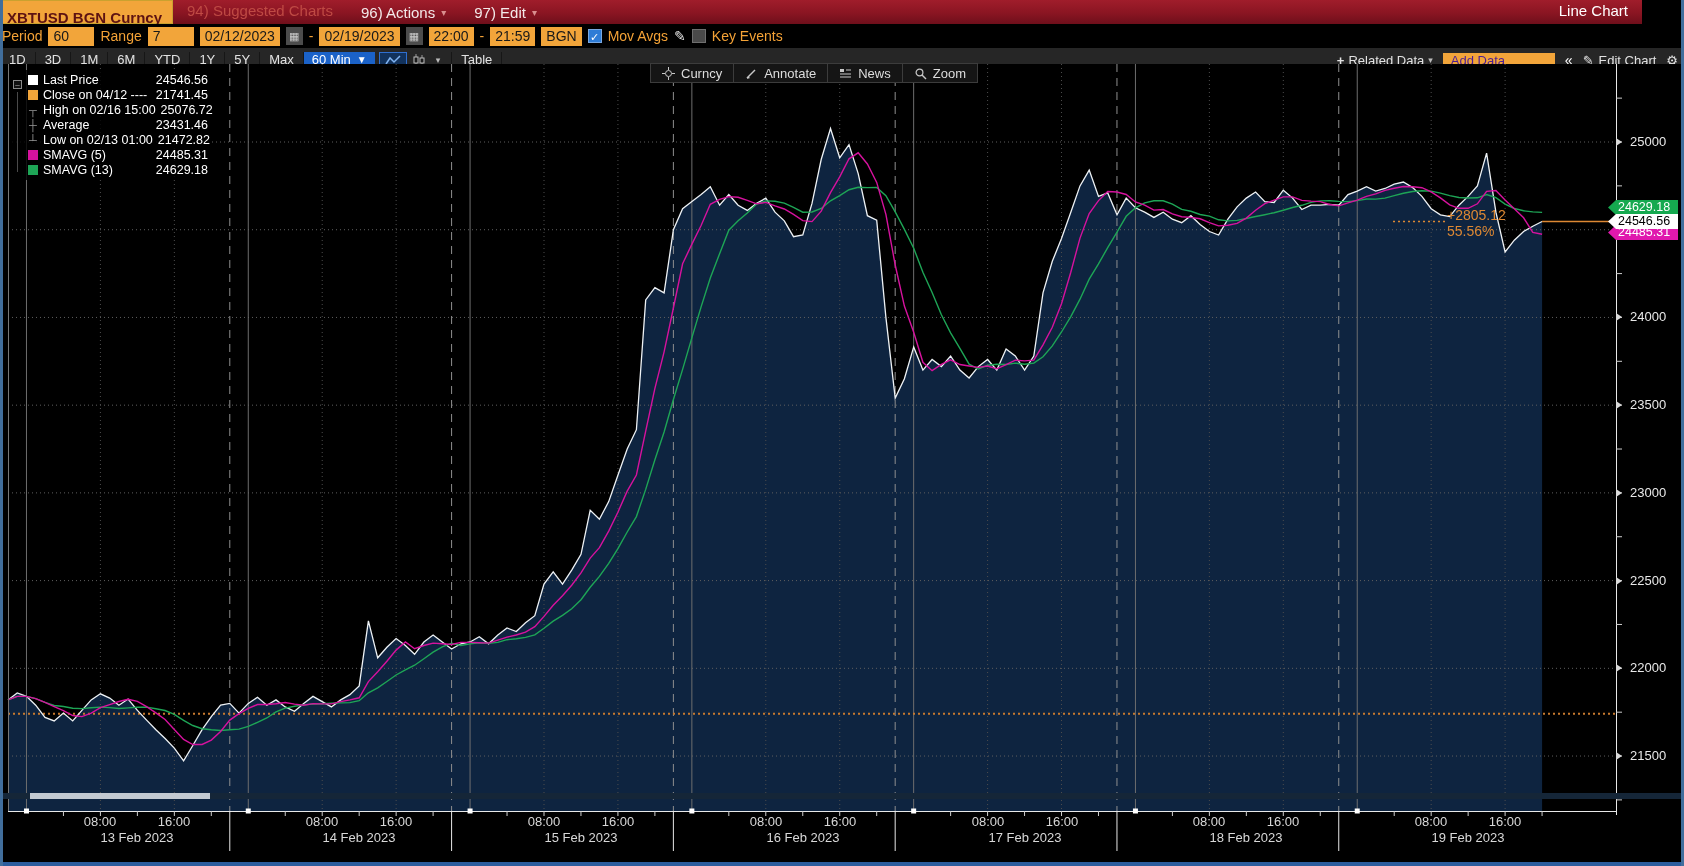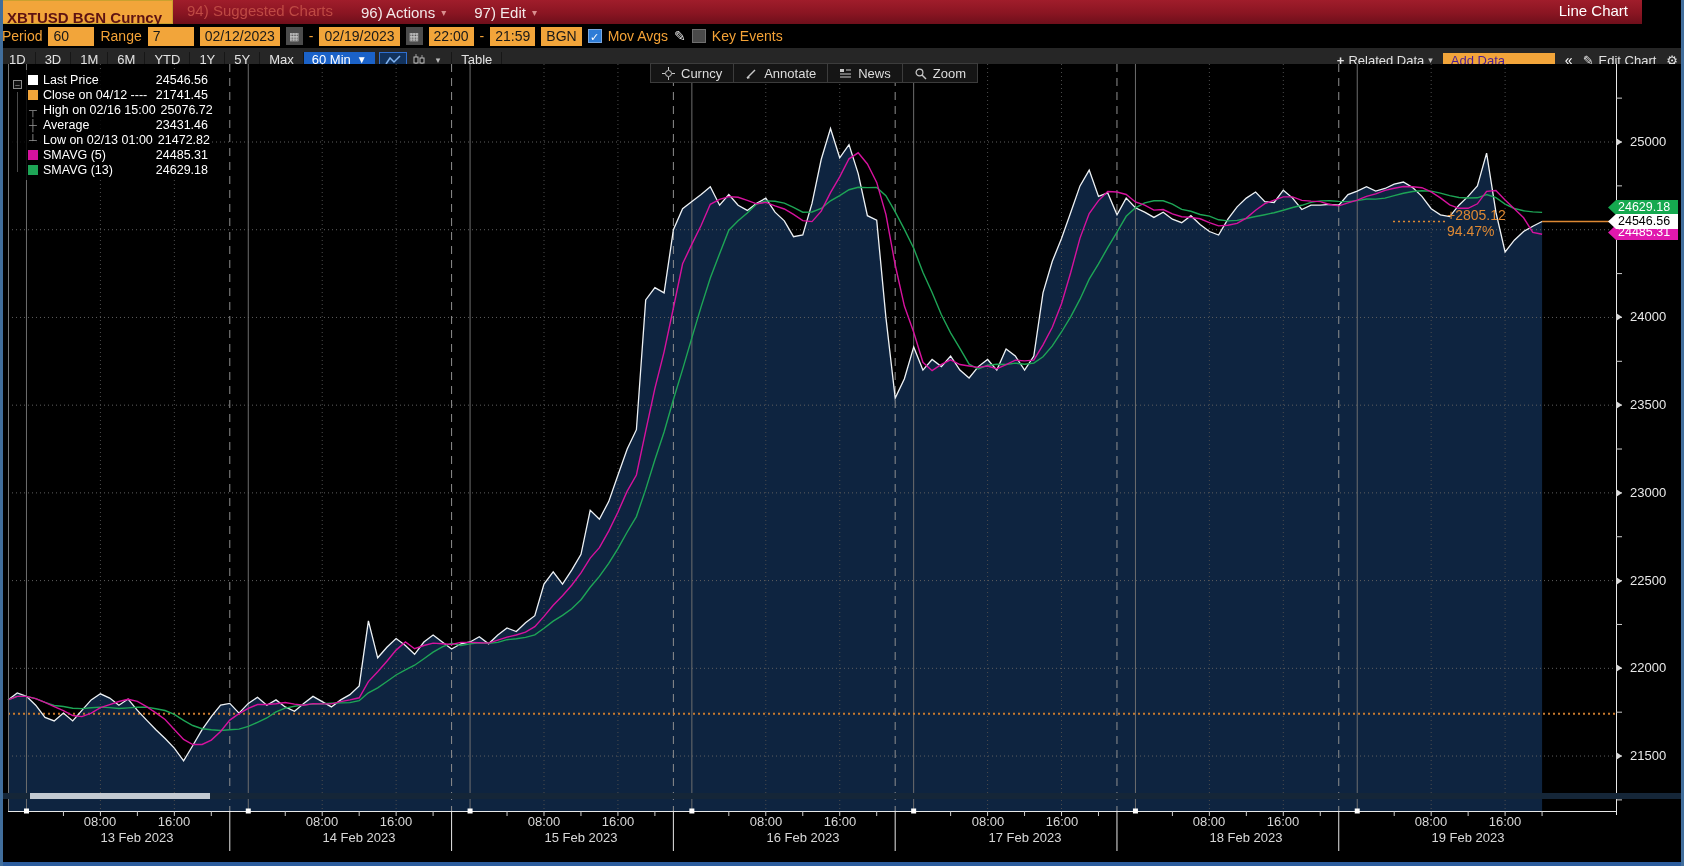--- a/index.html
+++ b/index.html
@@ -400,21 +400,21 @@
         <div class="xlab" style="left:988px;top:750px;">08:00</div>
         <div class="xlab" style="left:1062px;top:750px;">16:00</div>
         <div class="xlab" style="left:1025px;top:766px;">17 Feb 2023</div>
         <div class="xlab" style="left:1209px;top:750px;">08:00</div>
         <div class="xlab" style="left:1283px;top:750px;">16:00</div>
         <div class="xlab" style="left:1246px;top:766px;">18 Feb 2023</div>
         <div class="xlab" style="left:1431px;top:750px;">08:00</div>
         <div class="xlab" style="left:1505px;top:750px;">16:00</div>
         <div class="xlab" style="left:1468px;top:766px;">19 Feb 2023</div>
         <div class="ann" style="left:1447px;top:143px;">+2805.12</div>
-        <div class="ann" style="left:1447px;top:159px;">94.47%</div>
+        <div class="ann" style="left:1447px;top:159px;">55.56%</div>
       </div>
   </div>
 
   <div class="scrollbar">
     <div class="scroll-thumb"></div>
   </div>
   <div class="win-border-l"></div>
   <div class="win-border-r"></div>
   <div class="win-border-b"></div>
 </div>

